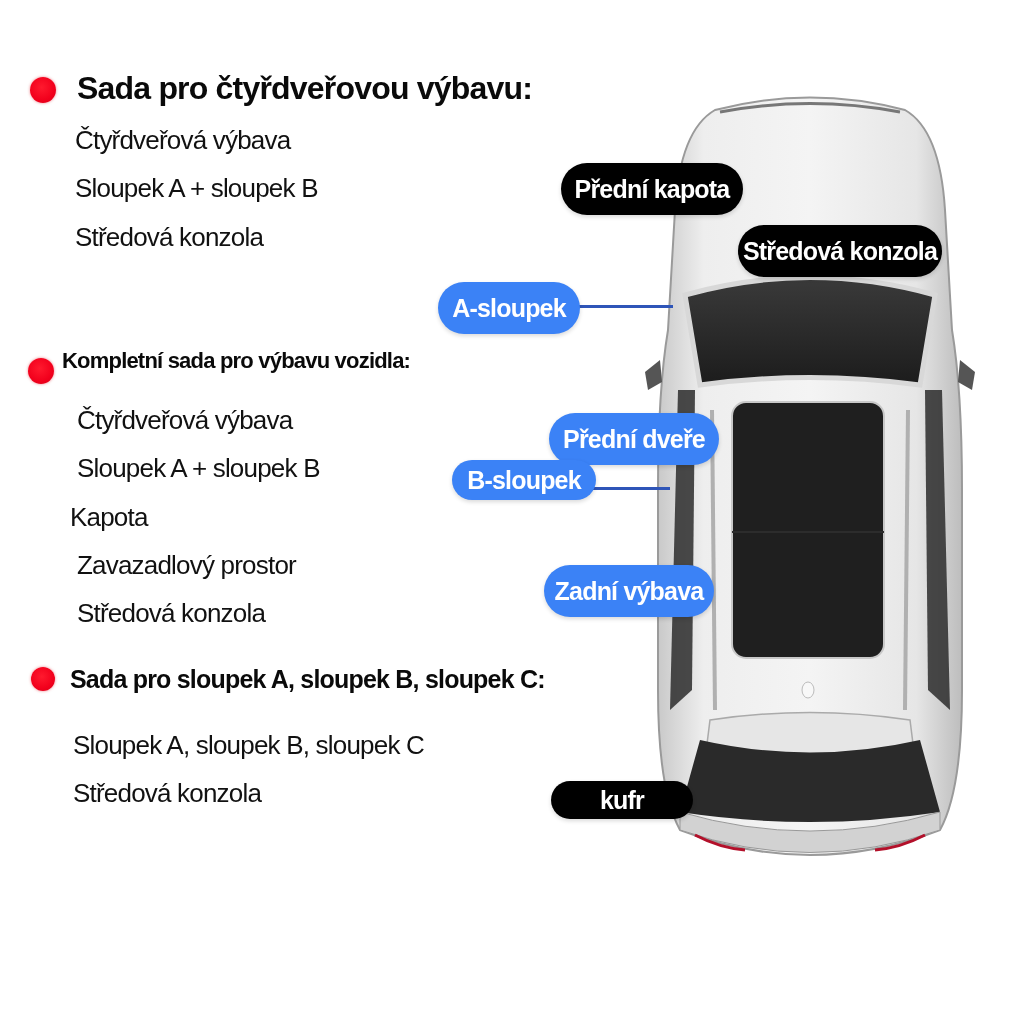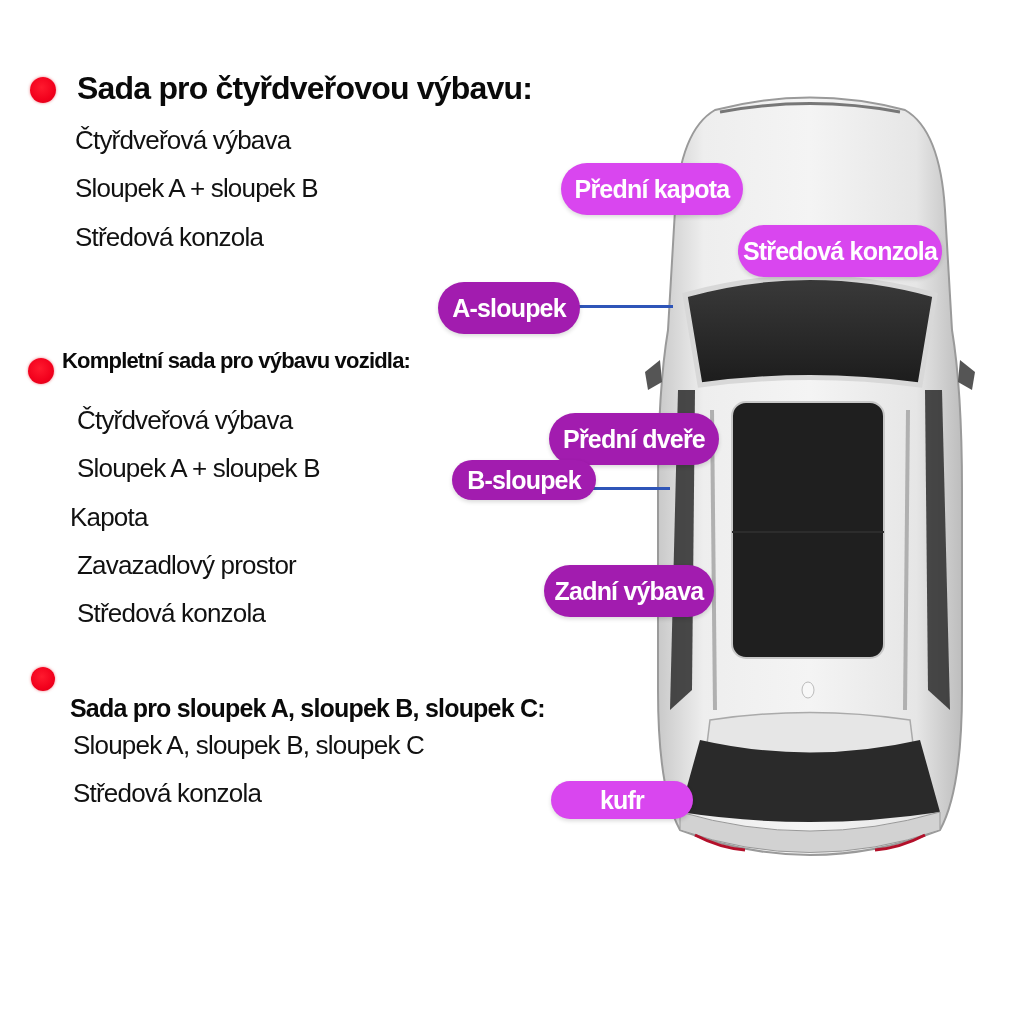--- a/index.html
+++ b/index.html
@@ -1,22 +1,22 @@
 <!DOCTYPE html>
 <html><head>
 <meta charset="utf-8">
 <style>
   html,body{margin:0;padding:0;}
   body{width:1024px;height:1024px;background:#ffffff;position:relative;overflow:hidden;font-family:"Liberation Sans","DejaVu Sans",sans-serif;color:#111;}
   .section-title{position:absolute;font-weight:bold;color:#0a0a0a;white-space:nowrap;letter-spacing:-0.8px;text-align:right;}
   .bullet{position:absolute;border-radius:50%;background:radial-gradient(circle at 45% 40%,#ff1a2e 0%,#f2001c 60%,#d40018 100%);box-shadow:0 0 3px rgba(220,0,20,0.5);}
   .item{position:absolute;font-size:26px;color:#111;white-space:nowrap;letter-spacing:-0.8px;}
   .tag{position:absolute;color:#fff;font-weight:bold;white-space:nowrap;display:flex;align-items:center;justify-content:center;border-radius:26px;letter-spacing:-0.8px;font-size:25px;box-shadow:0 2px 4px rgba(0,0,0,0.15);}
-  .tag.red{background:#d946ef;}
-  .tag.blue{background:#a21caf;}
+  .tag.red{background:#000000;}
+  .tag.blue{background:#3b82f6;}
   .leader{position:absolute;height:3px;background:#2f55b8;}
   .car{position:absolute;left:640px;top:90px;width:340px;height:780px;}
 </style>
 </head>
 <body>
 
 <div class="bullet" style="left:30px;top:77px;width:26px;height:26px;"></div>
 <div class="section-title" style="left:77px;top:70px;font-size:32px;">Sada pro čtyřdveřovou výbavu:</div>
 <div class="item" style="left:75px;top:125px;">Čtyřdveřová výbava</div>
 <div class="item" style="left:75px;top:173px;">Sloupek A + sloupek B</div>
@@ -24,21 +24,21 @@
 
 <div class="bullet" style="left:28px;top:358px;width:26px;height:26px;"></div>
 <div class="section-title" style="left:62px;top:348px;font-size:22px;">Kompletní sada pro výbavu vozidla:</div>
 <div class="item" style="left:77px;top:405px;">Čtyřdveřová výbava</div>
 <div class="item" style="left:77px;top:453px;">Sloupek A + sloupek B</div>
 <div class="item" style="left:70px;top:502px;">Kapota</div>
 <div class="item" style="left:77px;top:550px;">Zavazadlový prostor</div>
 <div class="item" style="left:77px;top:598px;">Středová konzola</div>
 
 <div class="bullet" style="left:31px;top:667px;width:24px;height:24px;"></div>
-<div class="section-title" style="left:70px;top:694px;font-size:25px;">Sada pro sloupek A, sloupek B, sloupek C:</div>
+<div class="section-title" style="left:70px;top:665px;font-size:25px;">Sada pro sloupek A, sloupek B, sloupek C:</div>
 <div class="item" style="left:73px;top:730px;">Sloupek A, sloupek B, sloupek C</div>
 <div class="item" style="left:73px;top:778px;">Středová konzola</div>
 
 <svg class="car" viewBox="0 0 340 780" xmlns="http://www.w3.org/2000/svg">
   <defs>
     <linearGradient id="body" x1="0" x2="1" y1="0" y2="0">
       <stop offset="0" stop-color="#c9c9c9"></stop>
       <stop offset="0.15" stop-color="#eeeeee"></stop>
       <stop offset="0.5" stop-color="#f4f4f4"></stop>
       <stop offset="0.85" stop-color="#e6e6e6"></stop>

